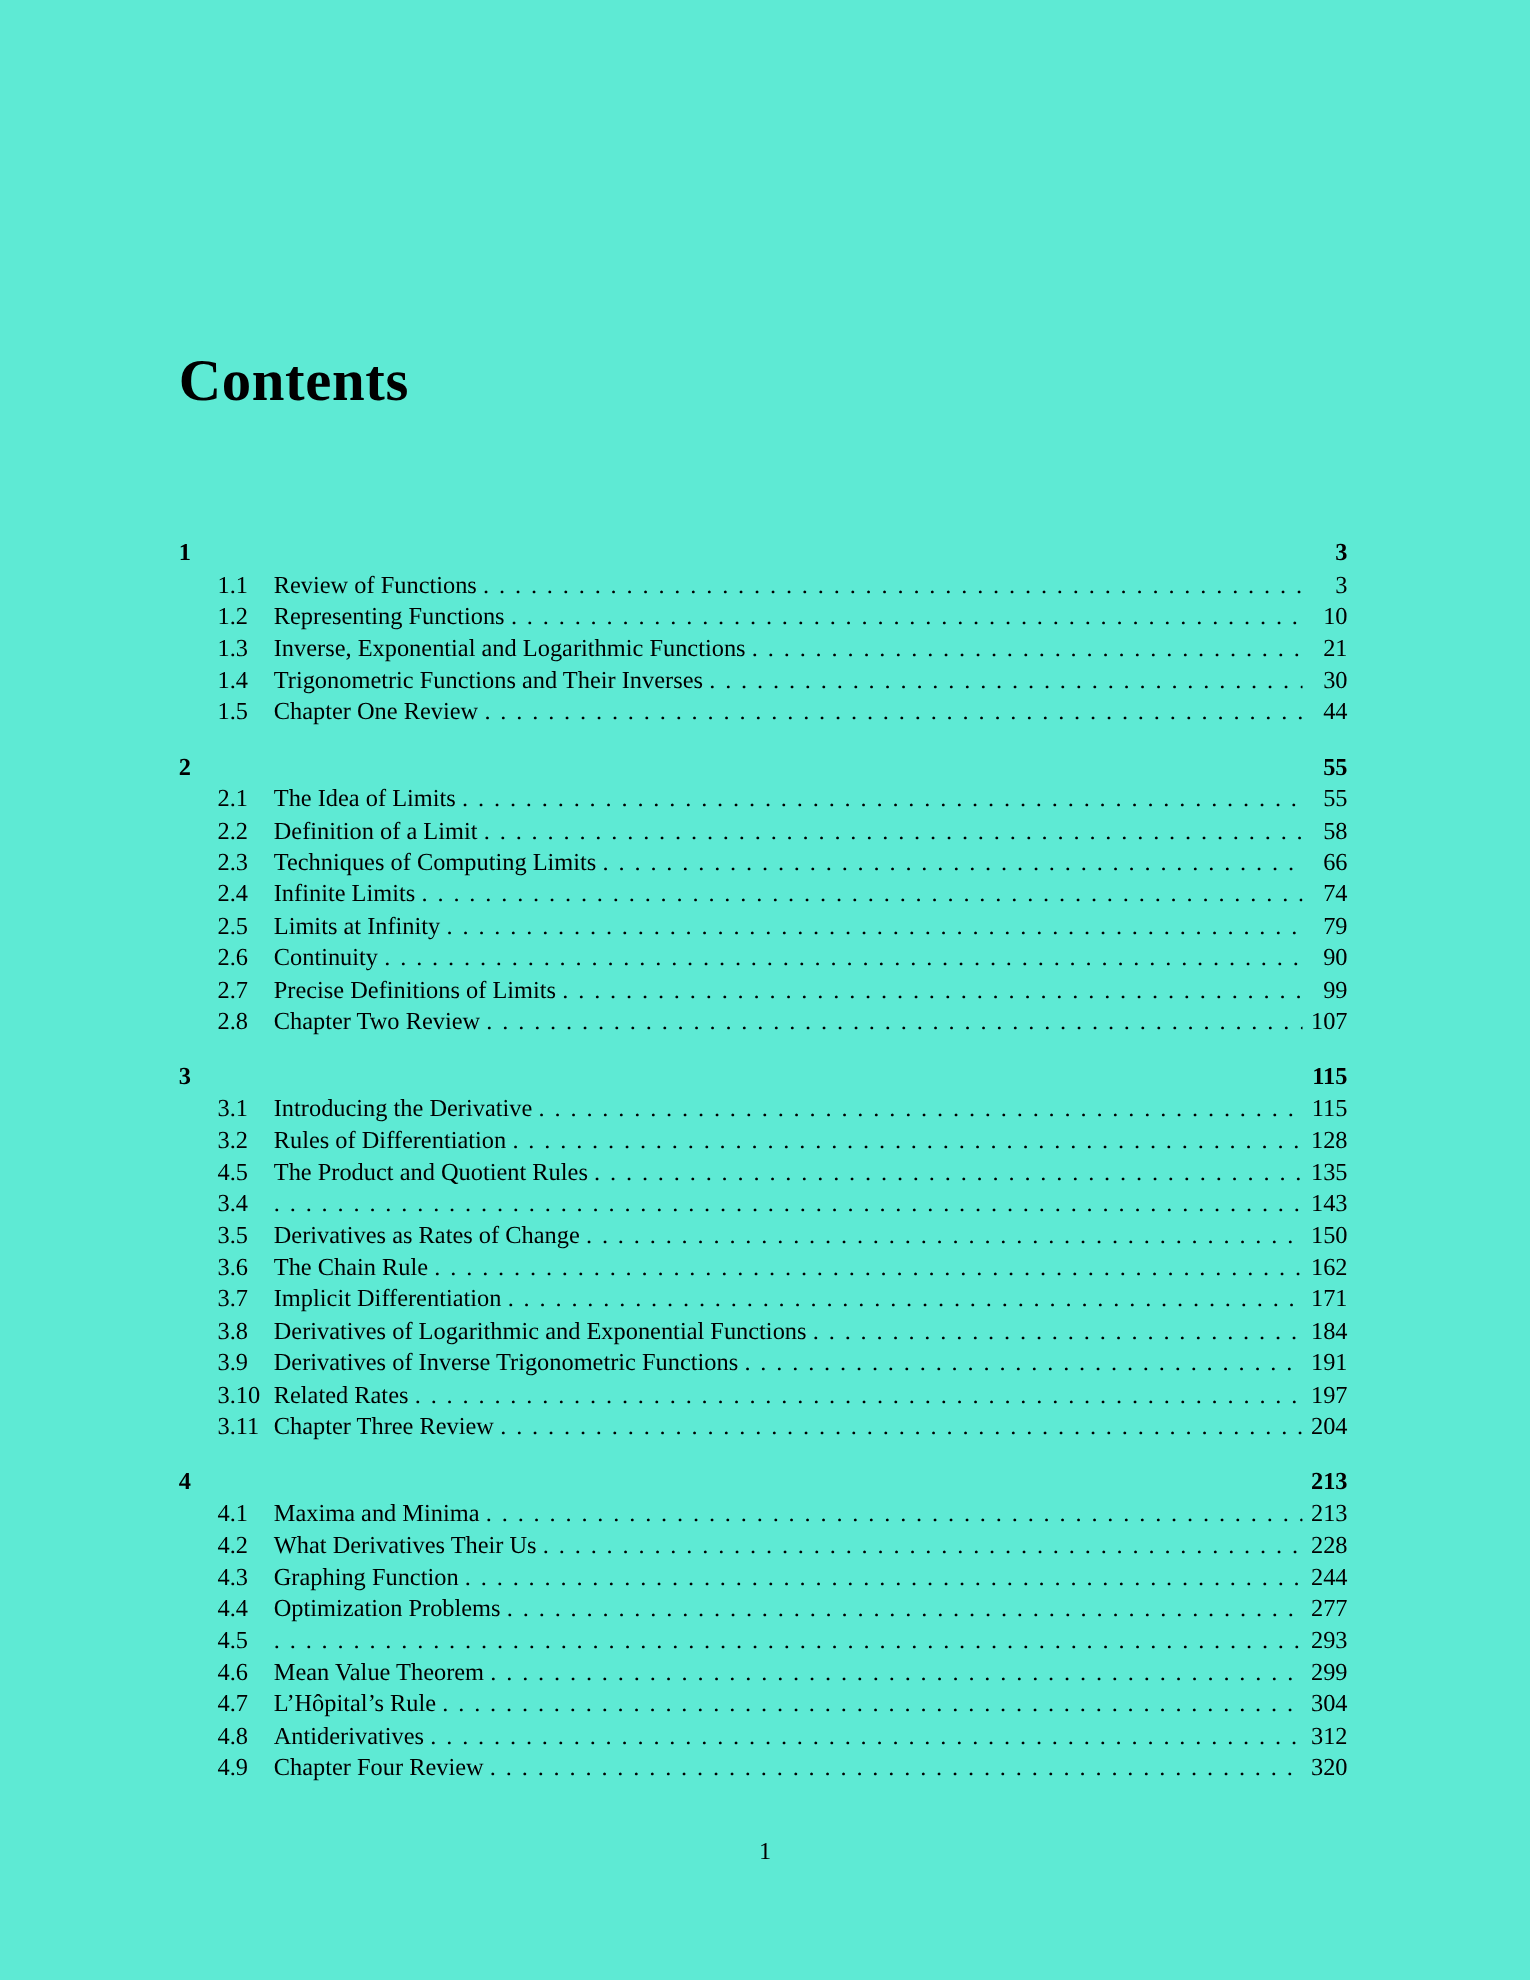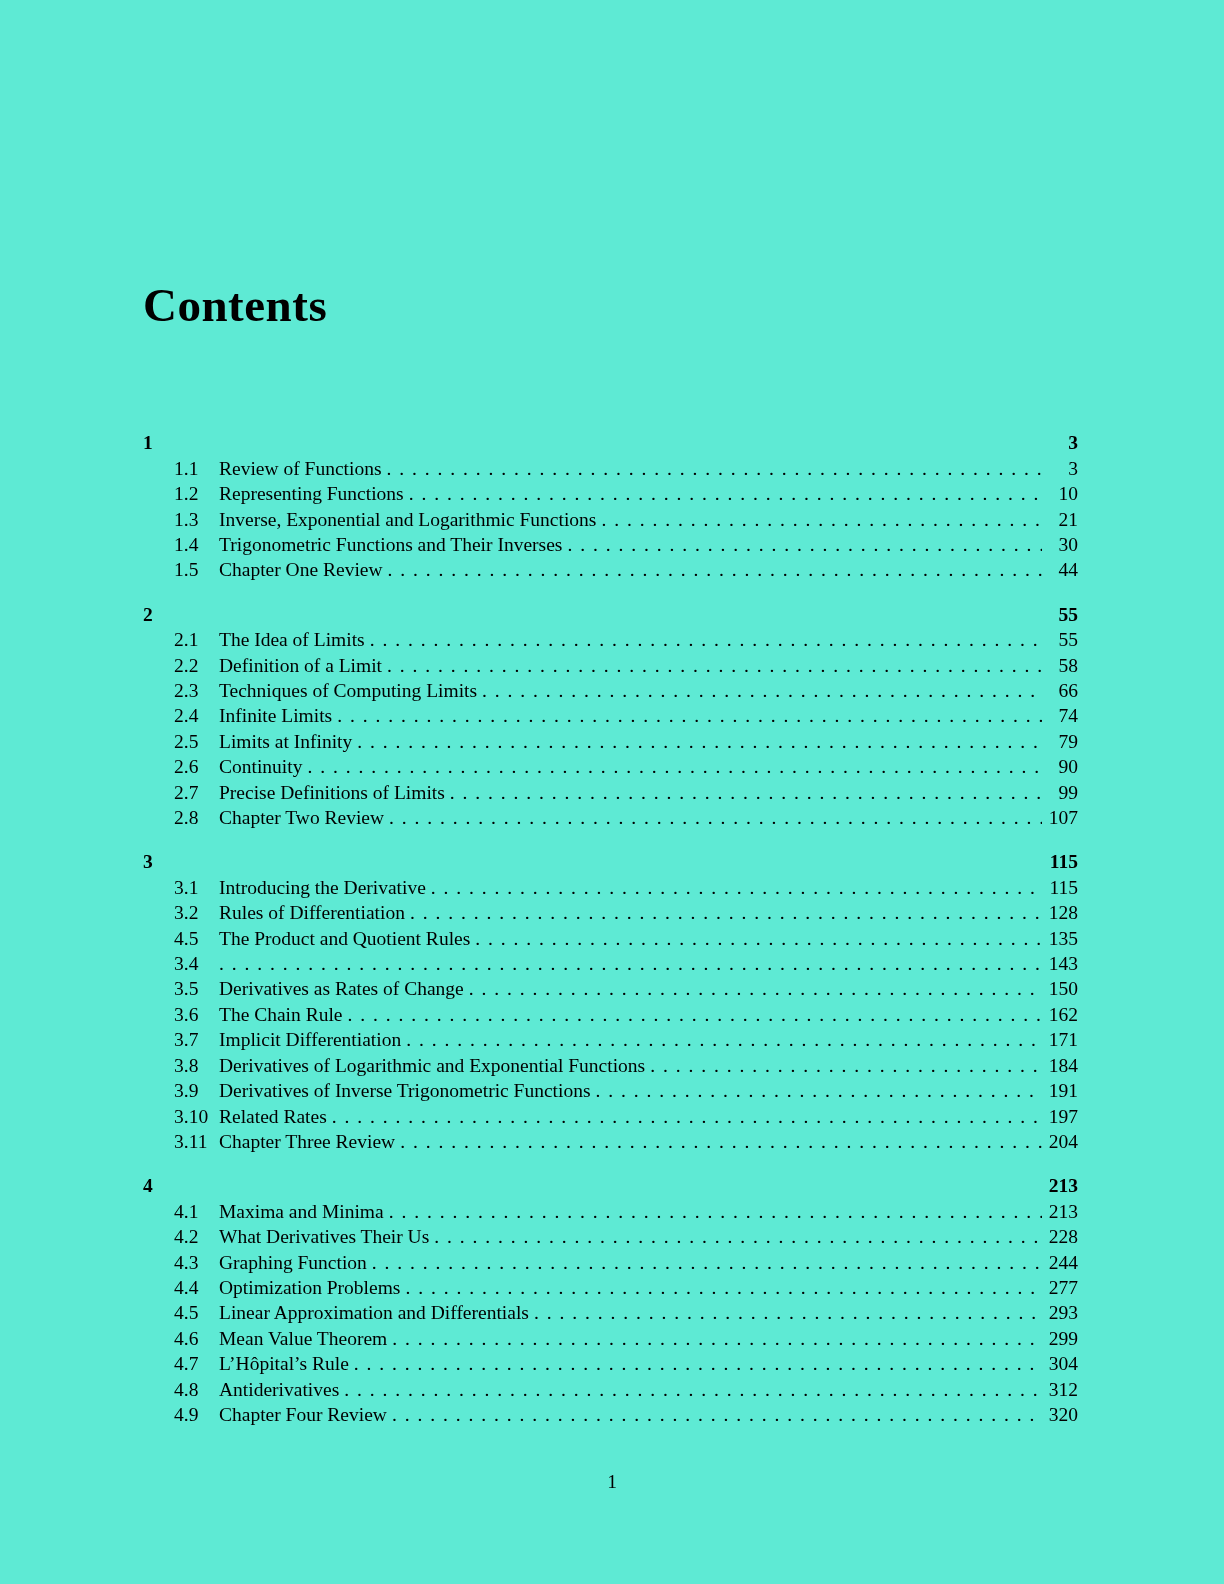--- a/index.html
+++ b/index.html
@@ -312,21 +312,20 @@
 
   <div class="toc-line section-row">
     <span class="sec-num">4.4</span>
     <span class="sec-title">Optimization Problems</span>
     <span class="leader">. . . . . . . . . . . . . . . . . . . . . . . . . . . . . . . . . . . . . . . . . . . . . . . . . . . . . . . . . . . . . . . . . . . . . . . . . . . . . . . . . . . . . . . . . . . . . . . . . . . . . . . . . . . . . . . . . . . . . . . . . . . . . . . . . .</span>
     <span class="page-num">277</span>
   </div>
 
   <div class="toc-line section-row">
     <span class="sec-num">4.5</span>
-    <span class="sec-title">Linear Approximation and Differentials</span>
     <span class="leader">. . . . . . . . . . . . . . . . . . . . . . . . . . . . . . . . . . . . . . . . . . . . . . . . . . . . . . . . . . . . . . . . . . . . . . . . . . . . . . . . . . . . . . . . . . . . . . . . . . . . . . . . . . . . . . . . . . . . . . . . . . . . . . . . . .</span>
     <span class="page-num">293</span>
   </div>
 
   <div class="toc-line section-row">
     <span class="sec-num">4.6</span>
     <span class="sec-title">Mean Value Theorem</span>
     <span class="leader">. . . . . . . . . . . . . . . . . . . . . . . . . . . . . . . . . . . . . . . . . . . . . . . . . . . . . . . . . . . . . . . . . . . . . . . . . . . . . . . . . . . . . . . . . . . . . . . . . . . . . . . . . . . . . . . . . . . . . . . . . . . . . . . . . .</span>
     <span class="page-num">299</span>
   </div>

